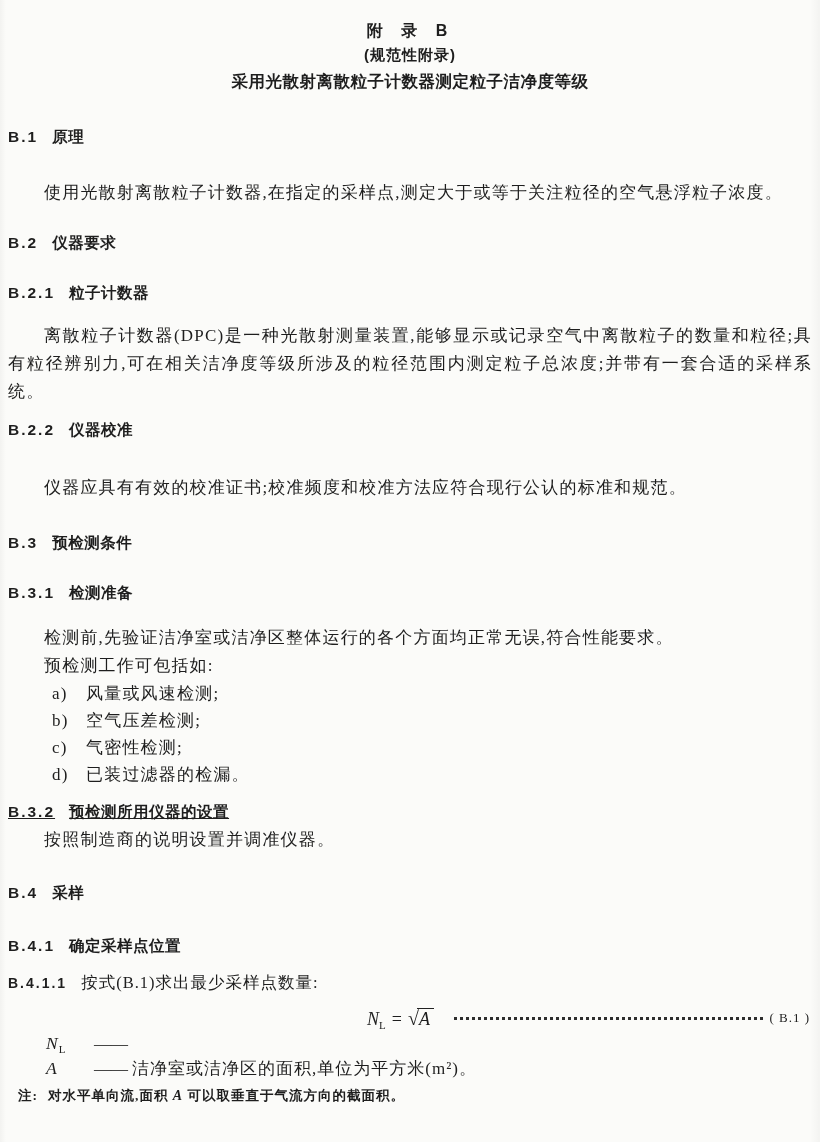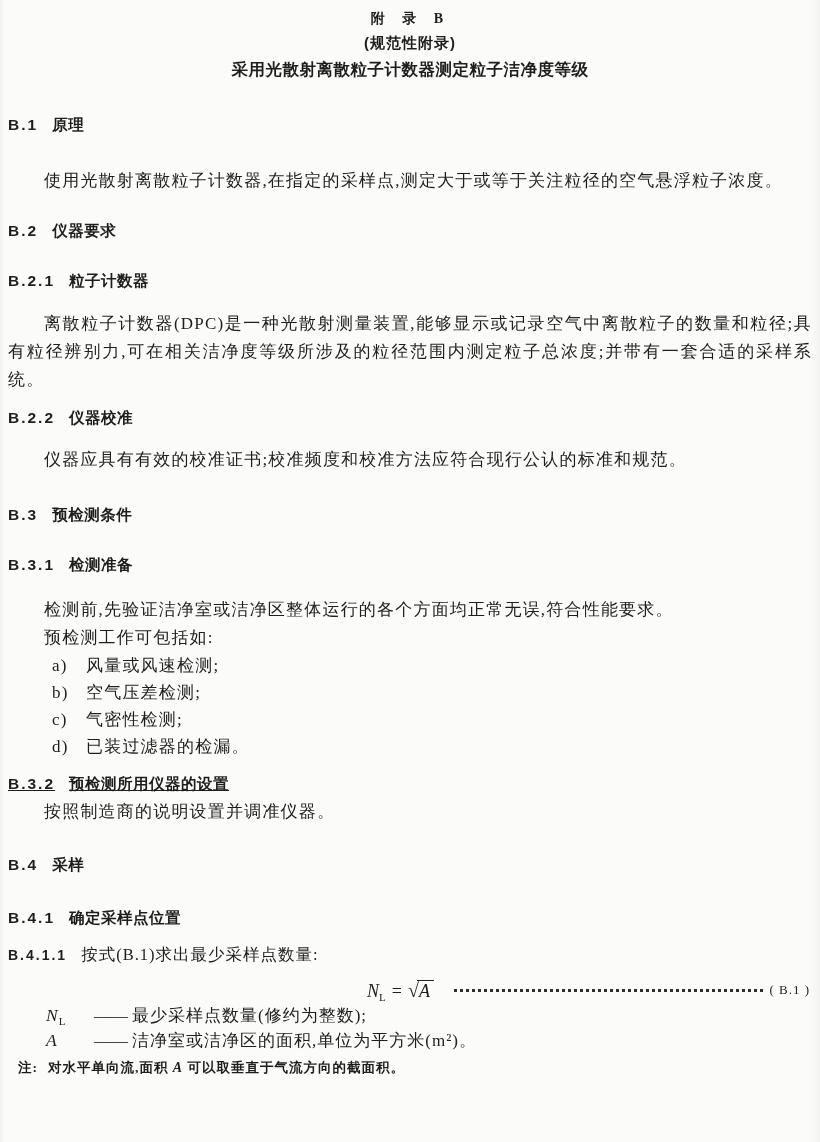--- a/index.html
+++ b/index.html
@@ -10,42 +10,42 @@
     box-sizing: border-box;
     background: #fbfbf9;
     color: #1e1e1e;
     padding: 0 8px;
     overflow: hidden;
     font-family: "Liberation Serif", "DejaVu Serif", serif;
     background-image: linear-gradient(90deg, rgba(0,0,0,0.035) 0, rgba(0,0,0,0) 6px),
                       linear-gradient(270deg, rgba(0,0,0,0.03) 0, rgba(0,0,0,0) 10px);
   }
   
-  .t1 { margin-top: 8px;  text-align:center; font-family:Liberation Serif, serif;
-        font-weight:700; font-size:14px; line-height:22px; letter-spacing:6px; word-spacing:2px; }
+  .t1 { margin-top: 20px;  text-align:center; font-family:Liberation Sans, sans-serif;
+        font-weight:700; font-size:16px; line-height:22px; letter-spacing:6px; word-spacing:2px; }
   .t2 { margin-top: 3px;  text-align:center; font-family:"Liberation Sans","DejaVu Sans",sans-serif;
         font-weight:700; font-size:15px; line-height:20px; letter-spacing:1px; }
   .t3 { margin-top: 5px;  text-align:center; font-family:"Liberation Sans","DejaVu Sans",sans-serif;
         font-weight:700; font-size:16.5px; line-height:22px; letter-spacing:0.5px; }
   
   .h { font-family:"Liberation Sans","DejaVu Sans",sans-serif; font-weight:700;
        font-size:15.5px; line-height:20px; letter-spacing:0.5px; }
   .h .hnum { letter-spacing:2px; margin-right:14px; }
   
   .body { font-size:17px; line-height:28px; letter-spacing:1.2px; margin:0;
           text-align:justify; }
   .indent { text-indent:36px; }
   
   .mt-b1   { margin-top:35px; }
   .mt-p1   { margin-top:32px; }
   .mt-b2   { margin-top:26px; }
   .mt-b21  { margin-top:30px; }
   .mt-p21  { margin-top:19px; }
   .mt-b22  { margin-top:14px; }
-  .mt-p22  { margin-top:18px; }
+  .mt-p22  { margin-top:34px; }
   .mt-b3   { margin-top:31px; }
   .mt-b31  { margin-top:30px; }
   .mt-p31  { margin-top:21px; }
   .mt-b32  { margin-top:14px;text-decoration:underline; }
   .mt-p32  { margin-top:4px; }
   .mt-b4   { margin-top:29px; }
   .mt-b41  { margin-top:33px; }
   .mt-b411 { margin-top:17px; }
   .mt-formula { margin-top:12px; }
   .mt-where   { margin-top:8px; }
@@ -153,21 +153,20 @@
   <div class="formula-row mt-formula">
     <span class="formula"><span>N</span><sub class="sub">L</sub><span class="eq">=</span><span class="sqrt">√</span><span class="radicand">A</span></span>
     <span class="leader"></span>
     <span class="eqno">( B.1 )</span>
   </div>
 
 
   <div class="term">
     <span class="term-sym"><span>N</span><sub class="sub">L</sub></span>
     <span class="term-dash">——</span>
-    <span>最少采样点数量(修约为整数);</span>
   </div>
   <div class="term">
     <span class="term-sym"><span>A</span><sub class="sub"></sub></span>
     <span class="term-dash">——</span>
     <span>洁净室或洁净区的面积,单位为平方米(m²)。</span>
   </div>
 
   <div class="note mt-note">
     <span class="note-label">注:</span>
     <span><span>对水平单向流,面积 </span><i>A</i><span> 可以取垂直于气流方向的截面积。</span></span>

